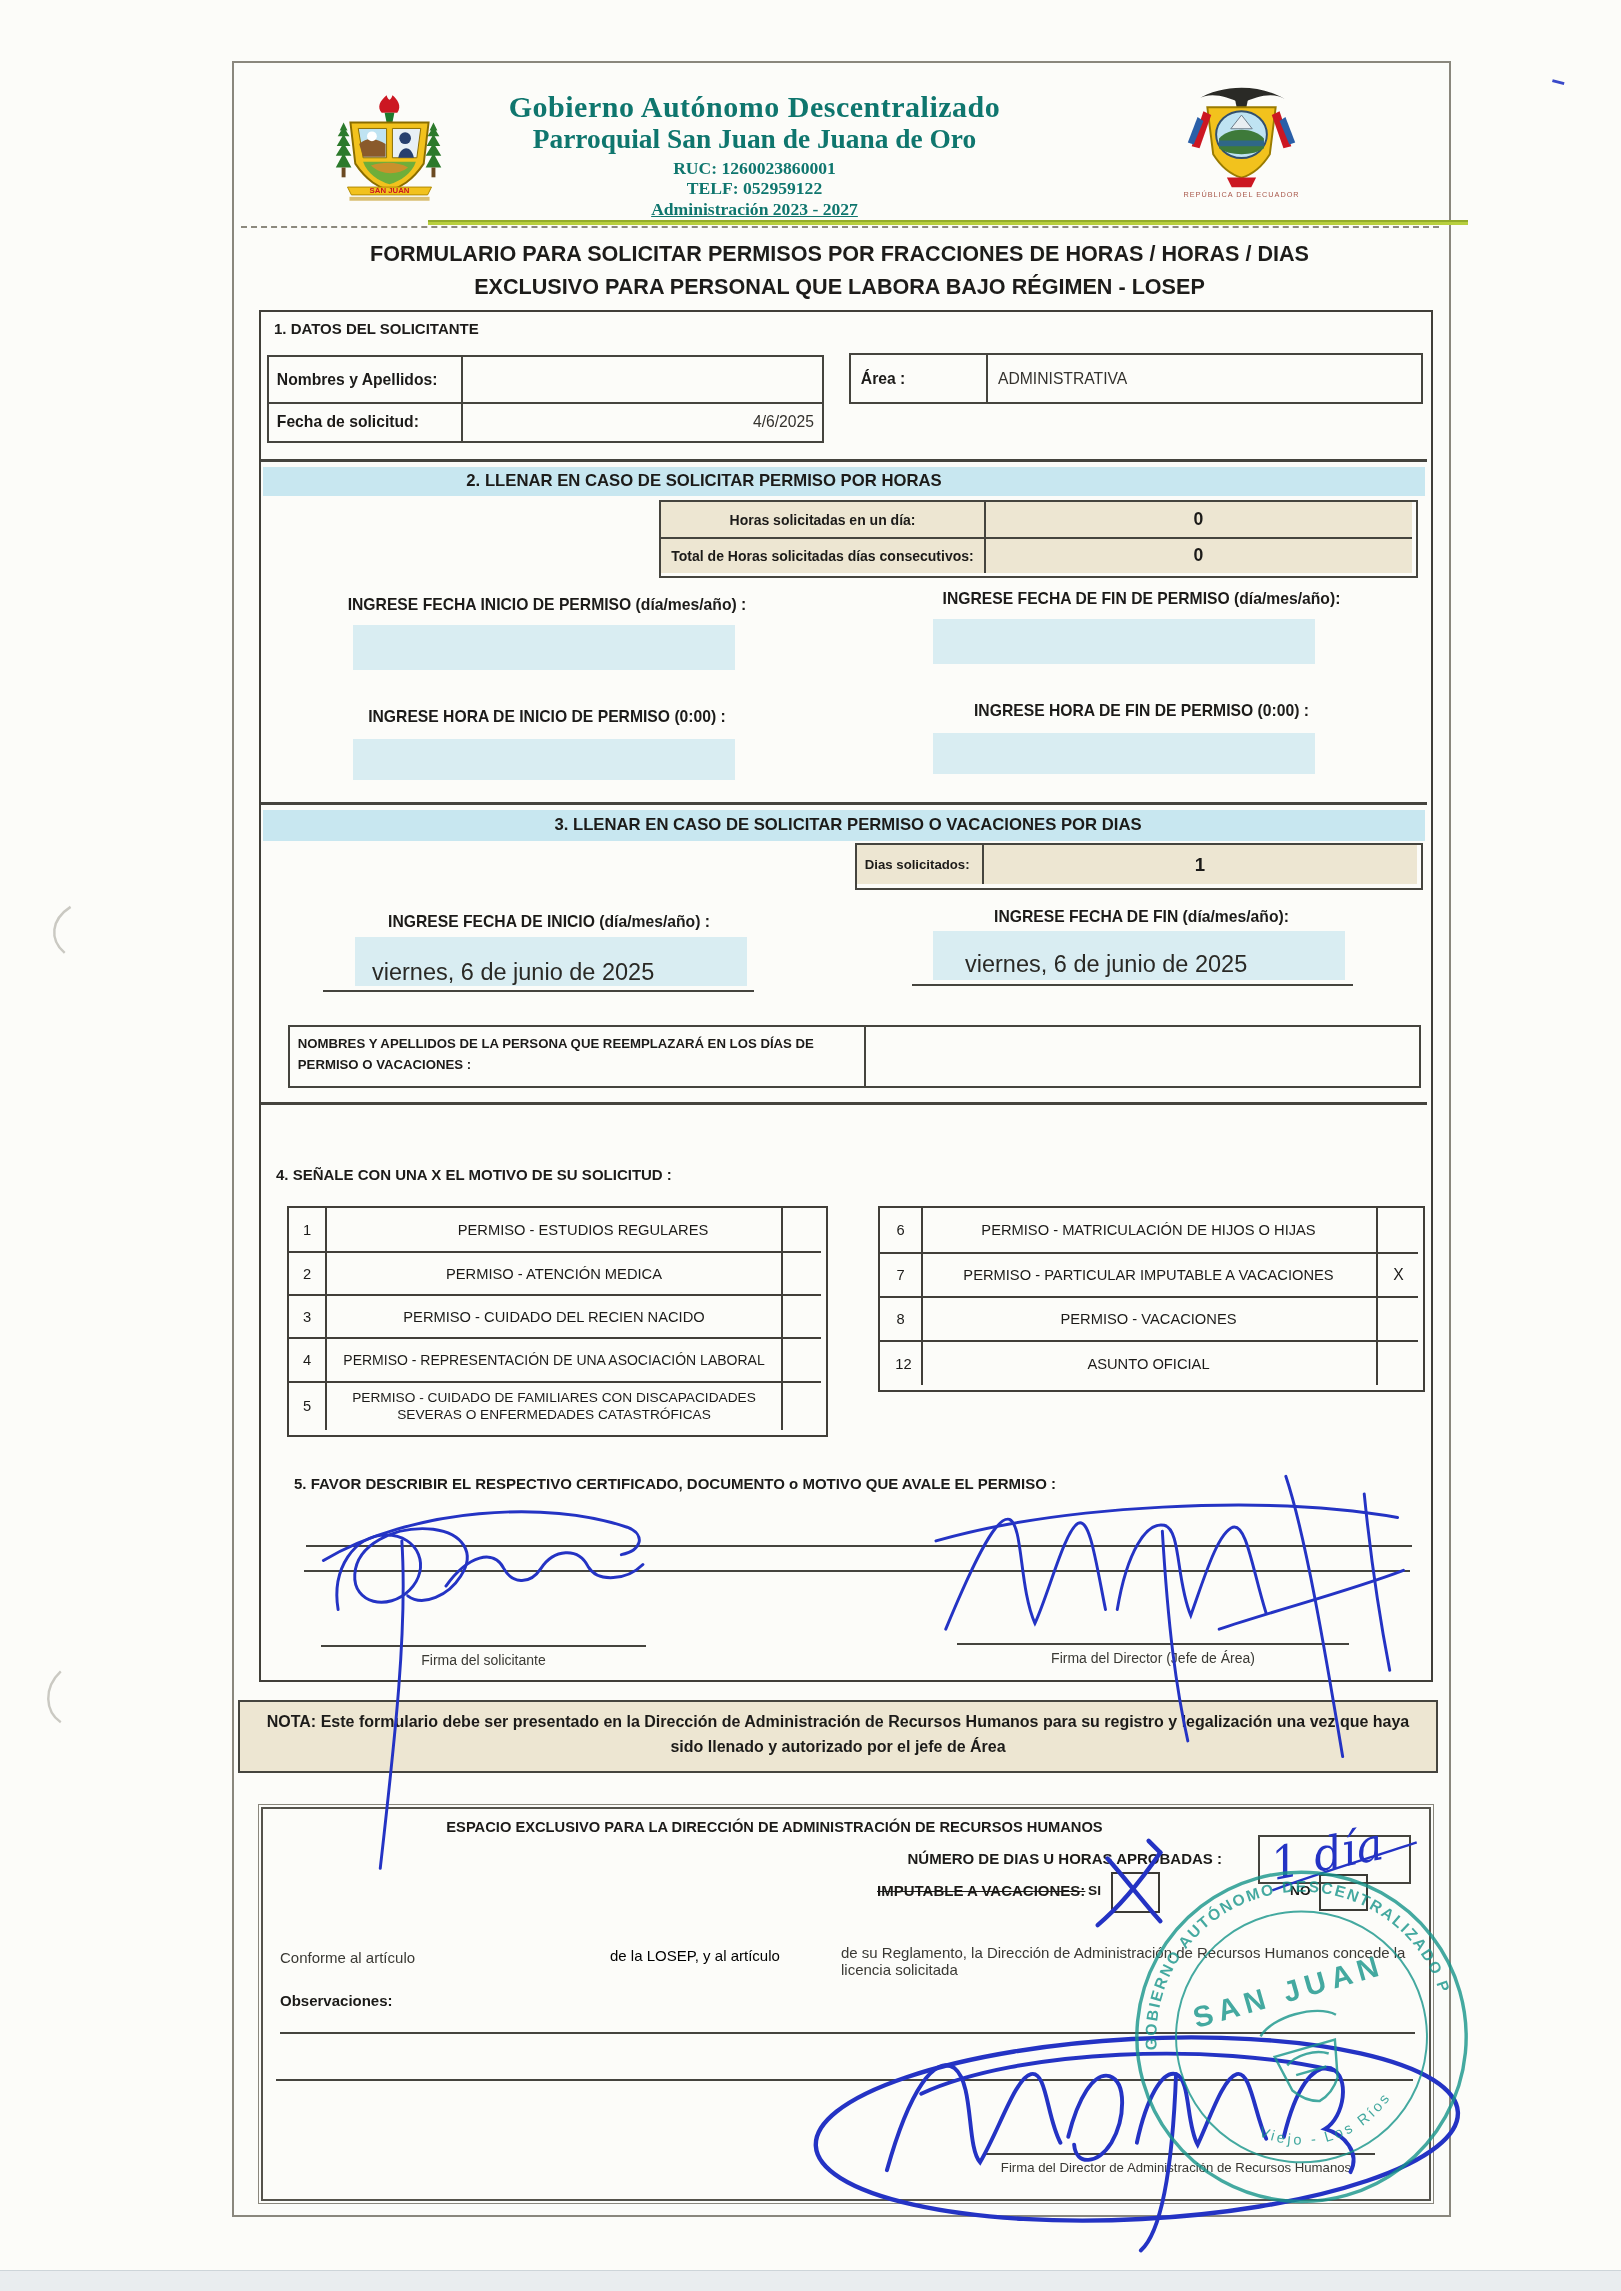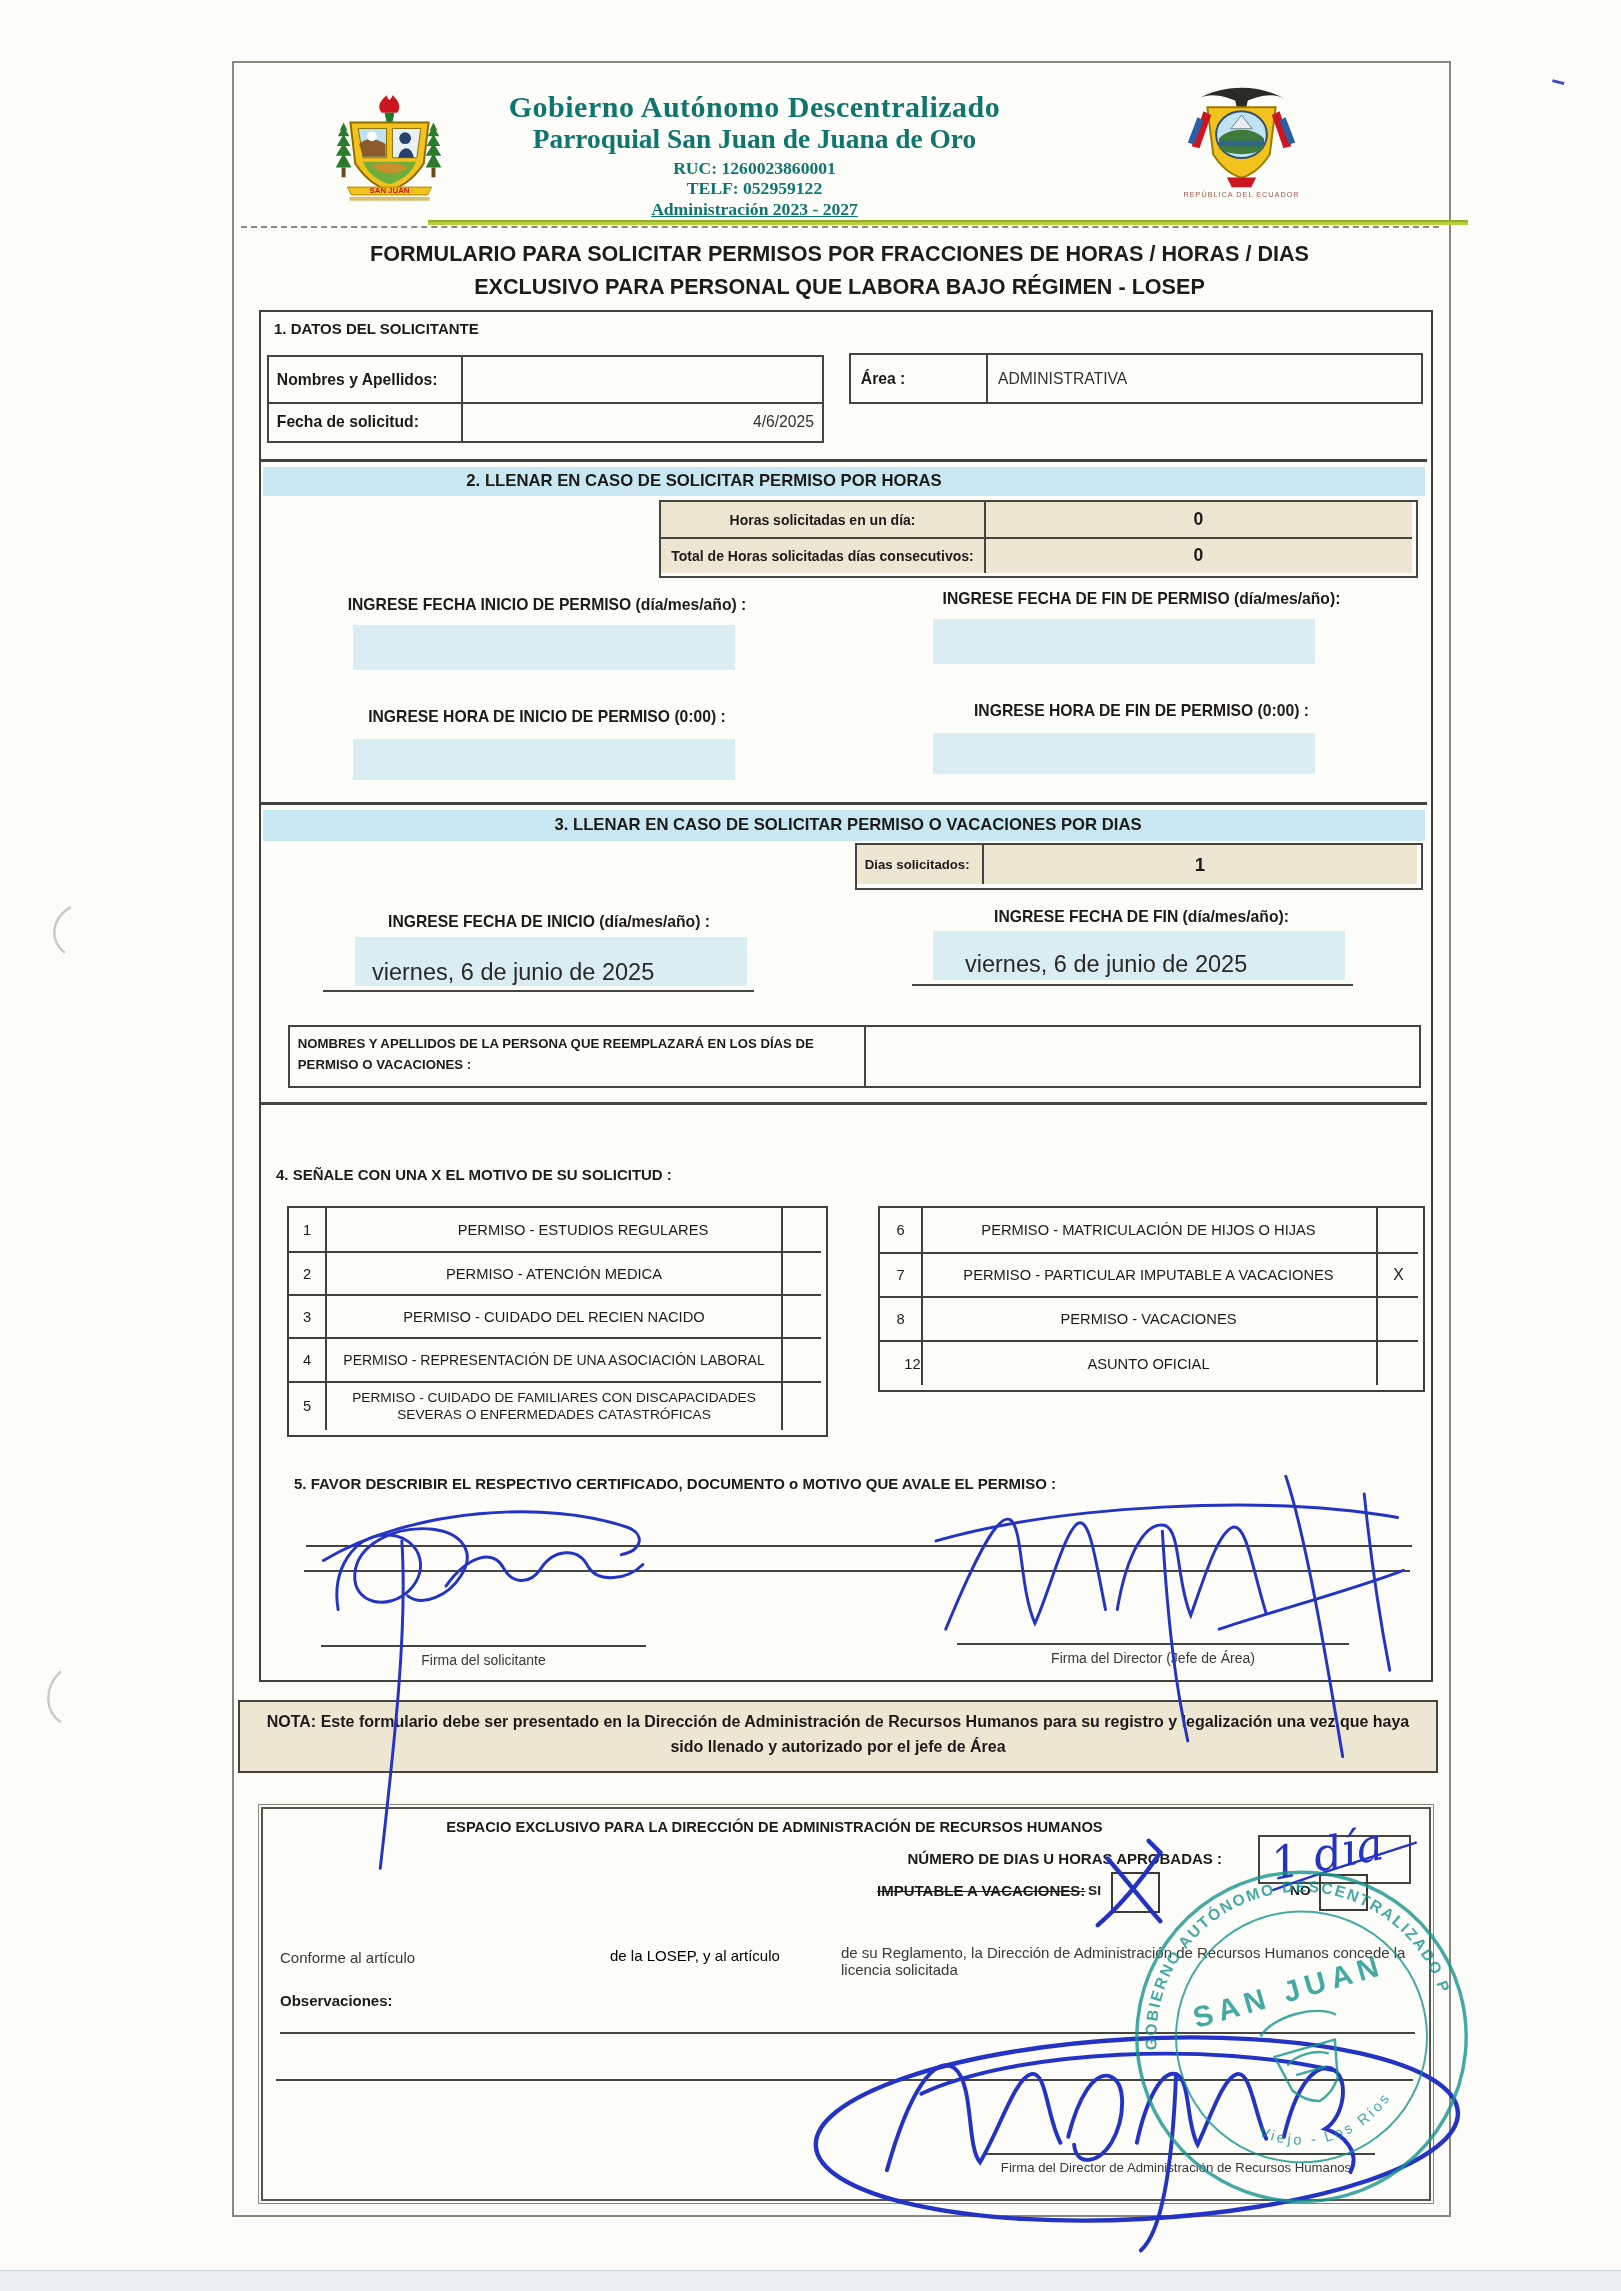--- a/index.html
+++ b/index.html
@@ -197,21 +197,21 @@
     <div class="abs vmidc" style="left:499px;top:0;width:39px;height:44px;font-size:14.7px;"></div>
 
     <div class="abs vmidc" style="left:0;top:46px;width:41px;height:42px;font-size:14.7px;">7</div>
     <div class="abs vmidc ctr" style="left:44px;top:46px;width:449px;height:42px;font-size:14.7px;">PERMISO - PARTICULAR IMPUTABLE A VACACIONES</div>
     <div class="abs vmidc" style="left:499px;top:46px;width:39px;height:42px;font-size:15.7px;">X</div>
 
     <div class="abs vmidc" style="left:0;top:90px;width:41px;height:42px;font-size:14.7px;">8</div>
     <div class="abs vmidc ctr" style="left:44px;top:90px;width:449px;height:42px;font-size:14.7px;">PERMISO - VACACIONES</div>
     <div class="abs vmidc" style="left:499px;top:90px;width:39px;height:42px;font-size:14.7px;"></div>
 
-    <div class="abs vmidc" style="left:12px;top:134px;width:41px;height:43px;font-size:14.7px;">12</div>
+    <div class="abs vmidc" style="left:3px;top:134px;width:41px;height:43px;font-size:14.7px;">12</div>
     <div class="abs vmidc ctr" style="left:44px;top:134px;width:449px;height:43px;font-size:14.7px;">ASUNTO OFICIAL</div>
     <div class="abs vmidc" style="left:499px;top:134px;width:39px;height:43px;font-size:14.7px;"></div>
   </div>
 
   <div class="abs b" style="left:294px;top:1475px;font-size:15px;">5. FAVOR DESCRIBIR EL RESPECTIVO CERTIFICADO, DOCUMENTO o MOTIVO QUE AVALE EL PERMISO :</div>
   <div class="abs hline" style="left:306px;top:1545px;width:1106px;"></div>
   <div class="abs hline" style="left:304px;top:1570px;width:1106px;"></div>
 
   <div class="abs hline" style="left:321px;top:1645px;width:325px;"></div>
   <div class="abs ctr" style="left:321px;top:1652px;width:325px;font-size:14px;color:#3a3934;">Firma del solicitante</div>

